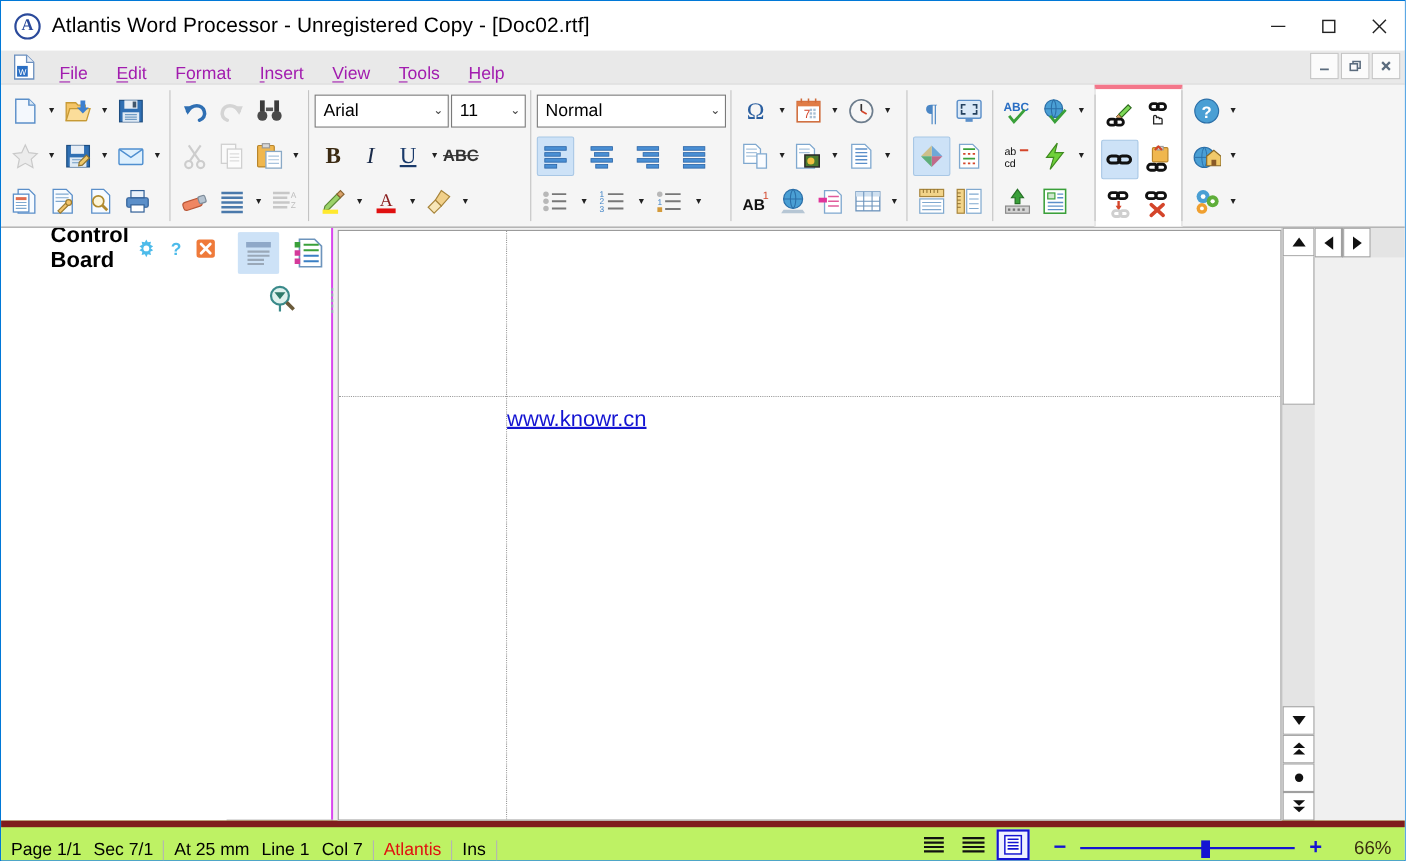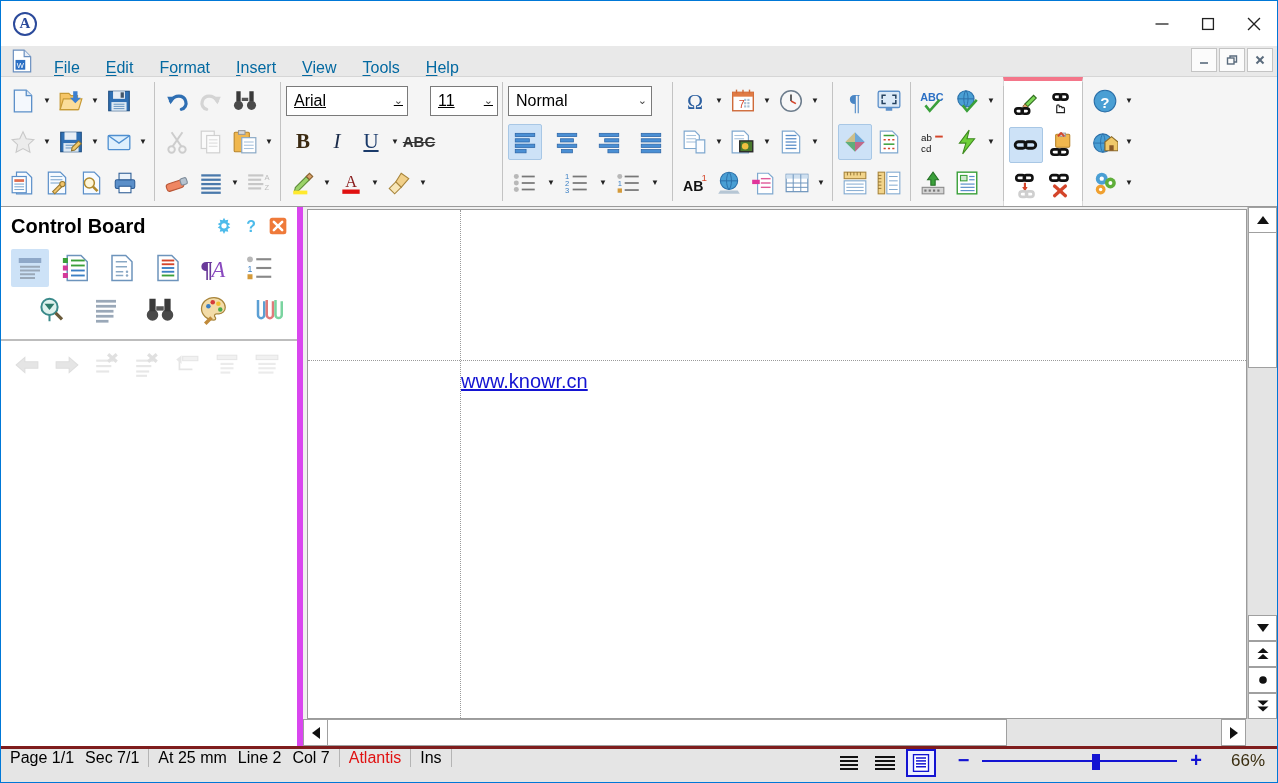--- a/index.html
+++ b/index.html
@@ -38,21 +38,21 @@
 
   
   .menubar {
     height:31px; min-height:31px; background:#e9e9e9;
     display:flex; align-items:center; position:relative;
     border-bottom:1px solid #d6d6d6;
   }
   .doc-icon { width:26px;height:26px; margin:0 6px 0 8px; position:relative; flex:none;}
   .menu-items { display:flex; align-items:center; }
   .menu-item {
-    padding:4px 13px; font-size:16px; color:#0369a1; cursor:default; white-space:nowrap;margin-top:13px;
+    padding:4px 13px; font-size:16px; color:#a21caf; cursor:default; white-space:nowrap;margin-top:13px;
   }
   .menu-item u { text-decoration:underline; text-underline-offset:2px;}
   .mdi-controls { position:absolute; right:4px; top:2px; display:flex; gap:2px; }
   .mdi-btn {
     width:26px;height:24px;border:1px solid #c4c4c4;background:#fbfbfb;
     display:flex;align-items:center;justify-content:center;color:#5a6b7d;
     font-size:12px;
   }
 
   
@@ -89,39 +89,39 @@
   
   .combo {
     height:30px; border:1px solid #7a7a7a; background:#fff;
     display:flex; align-items:center; padding:0 4px 0 7px;
     font-size:16px; position:relative; cursor:default;
   }
   .combo .cval { flex:1; white-space:nowrap; overflow:hidden; }
   .combo .carrow { color:#444; font-size:11px; padding-left:6px;}
   .combo.font { width:122px; }
   .combo.size { width:68px; }
-  .combo.style { width:144px; }
+  .combo.style { width:172px; }
 
   .fmt-btn {
     width:34px;height:36px;display:flex;align-items:center;justify-content:center;
     font-size:21px; cursor:default; border:1px solid transparent; border-radius:2px;
     font-family:"Liberation Serif", serif;
   }
   .fmt-b { font-weight:bold; color:#3b2a12; }
   .fmt-i { font-style:italic; color:#1a2b4a; }
   .fmt-u { text-decoration:underline; color:#1a3a6a; }
   .fmt-s { font-size:15px; text-decoration:line-through; color:#333; font-family:"Liberation Sans",sans-serif; font-weight:bold;}
 
   
   .bodyarea { flex:1; display:flex; min-height:0; background:#f0f0f0;}
 
   
   .sidebar {
     width:302px; min-width:302px; background:#ffffff;
-    display:flex; flex-direction:column; border-right:6px solid #d946ef;
+    display:flex; flex-direction:row; border-right:2px solid #d946ef;padding-left:35px;
   }
   .cb-header {
     height:38px; display:flex; align-items:center; padding:0 8px 0 10px;
   }
   .cb-title { font-size:20px; font-weight:bold; flex:1; color:#000;}
   .cb-hicon { width:22px;height:22px;margin-left:5px;display:flex;align-items:center;justify-content:center;cursor:default;}
   .cb-iconrows { padding:2px 6px 8px 10px; border-bottom:1px solid #bdbdbd;}
   .cb-row { display:flex; align-items:center; gap:8px; height:42px; }
   .cb-row.r2 { padding-left:22px; gap:16px;}
   .cb-btn {
@@ -133,21 +133,21 @@
   .cb-content {
     flex:1; padding:16px 14px; font-size:17px; color:#555; overflow:hidden;
   }
   .cb-footer {
     height:48px; min-height:48px; border-top:1px solid #bdbdbd;
     display:flex; align-items:center; gap:4px; padding:0 8px;
   }
   .cb-fbtn { width:36px;height:36px;display:flex;align-items:center;justify-content:center;opacity:.32; cursor:default;}
 
   
-  .docwrap { flex:1; display:flex; flex-direction:column; min-width:0; background:#f0f0f0;}
+  .docwrap { flex:1; display:flex; flex-direction:row; min-width:0; background:#f0f0f0;}
   .docscrollrow { flex:1; display:flex; min-height:0; }
   .docarea {
     flex:1; background:#ffffff; border:1px solid #9b9b9b; margin:2px 0 0 4px;
     position:relative; overflow:hidden;
   }
   .margin-v { position:absolute; left:152px; top:0; bottom:0; border-left:1px dotted #9a9a9a; }
   .margin-h { position:absolute; left:0; right:0; top:150px; border-top:1px dotted #9a9a9a; }
   .doclink {
     position:absolute; left:153px; top:160px;
     color:#1414d2; text-decoration:underline; font-size:20px;
@@ -169,22 +169,22 @@
 
   
   .hscrollrow { height:27px; min-height:27px; display:flex; background:#e4e4e4; }
   .hsb-btn { width:25px; background:#fff; border:1px solid #a0a0a0; display:flex;align-items:center;justify-content:center;cursor:default;font-size:11px;}
   .hsb-track { flex:1; background:#e4e4e4; position:relative; display:flex; }
   .hsb-thumb { width:76%; background:#ffffff; border:1px solid #a0a0a0; border-left:none; cursor:default;}
   .hsb-spacer { width:31px; }
 
   
   .statusbar {
-    height:36px; min-height:36px; background:#e5e5e5; display:flex; align-items:flex-start;
-    border-top:3px solid #7f1d1d; font-size:16px;
+    height:36px; min-height:36px; background:#bef264; display:flex; align-items:flex-end;
+    border-top:6px solid #7f1d1d; font-size:16px;
   }
   .sb-cell {
     display:flex; align-items:center; padding:0 9px; border-right:1px solid #b4b4b4;
     white-space:nowrap; gap:11px; cursor:default;
   }
   .sb-cell.flexfill { flex:1; }
   .sb-mod { color:#e01010; }
   .sb-views { display:flex; align-items:center; gap:6px; padding:0 10px; }
   .view-btn {
     width:30px;height:28px; display:flex;align-items:center;justify-content:center;
@@ -200,20 +200,21 @@
 </style>
 </head>
 <body>
 
 <div class="app">
 
   <div class="titlebar">
     <div class="app-logo">
       <span>A</span>
     </div>
+    <div class="title-text">Atlantis Word Processor - Unregistered Copy - [Doc02.rtf]</div>
     <div class="win-controls">
       <div class="win-btn">
         <svg class="ic" viewBox="0 0 24 24">
             <line x1="6" y1="12" x2="18" y2="12" stroke="#222" stroke-width="1.2"></line>
           </svg>
       </div>
       <div class="win-btn">
         <svg class="ic" viewBox="0 0 24 24">
             <rect x="7" y="7" width="10" height="10" fill="none" stroke="#222" stroke-width="1.2"></rect>
           </svg>
@@ -455,21 +456,21 @@
                 <line x1="2" y1="17" x2="14" y2="17"></line>
               </g>
               <text x="17" y="9" font-size="7" fill="#bdbdbd" font-family="Liberation Sans">A</text>
               <text x="17" y="18" font-size="7" fill="#bdbdbd" font-family="Liberation Sans">Z</text>
             </svg>
         </div>
       </div>
     </div>
 
     <div class="tb-group">
-      <div class="tb-row" style="gap:22px;text-decoration:underline;">
+      <div class="tb-row" style="gap:2px;">
         <div class="combo font">
           <span class="cval">Arial</span>
           <span class="carrow">⌄</span>
         </div>
         <div class="combo size">
           <span class="cval">11</span>
           <span class="carrow">⌄</span>
         </div>
       </div>
       <div class="tb-row">
@@ -1265,21 +1266,21 @@
     </div>
   </div>
 
   <div class="statusbar">
     <div class="sb-cell">
       <span>Page 1/1</span>
       <span>Sec 7/1</span>
     </div>
     <div class="sb-cell">
       <span>At 25 mm</span>
-      <span>Line 2</span>
+      <span>Line 1</span>
       <span>Col 7</span>
     </div>
     <div class="sb-cell">
       <span class="sb-mod">Atlantis</span>
     </div>
     <div class="sb-cell">
       <span>Ins</span>
     </div>
     <div class="sb-cell" style="width:105px;">
       <span></span>

